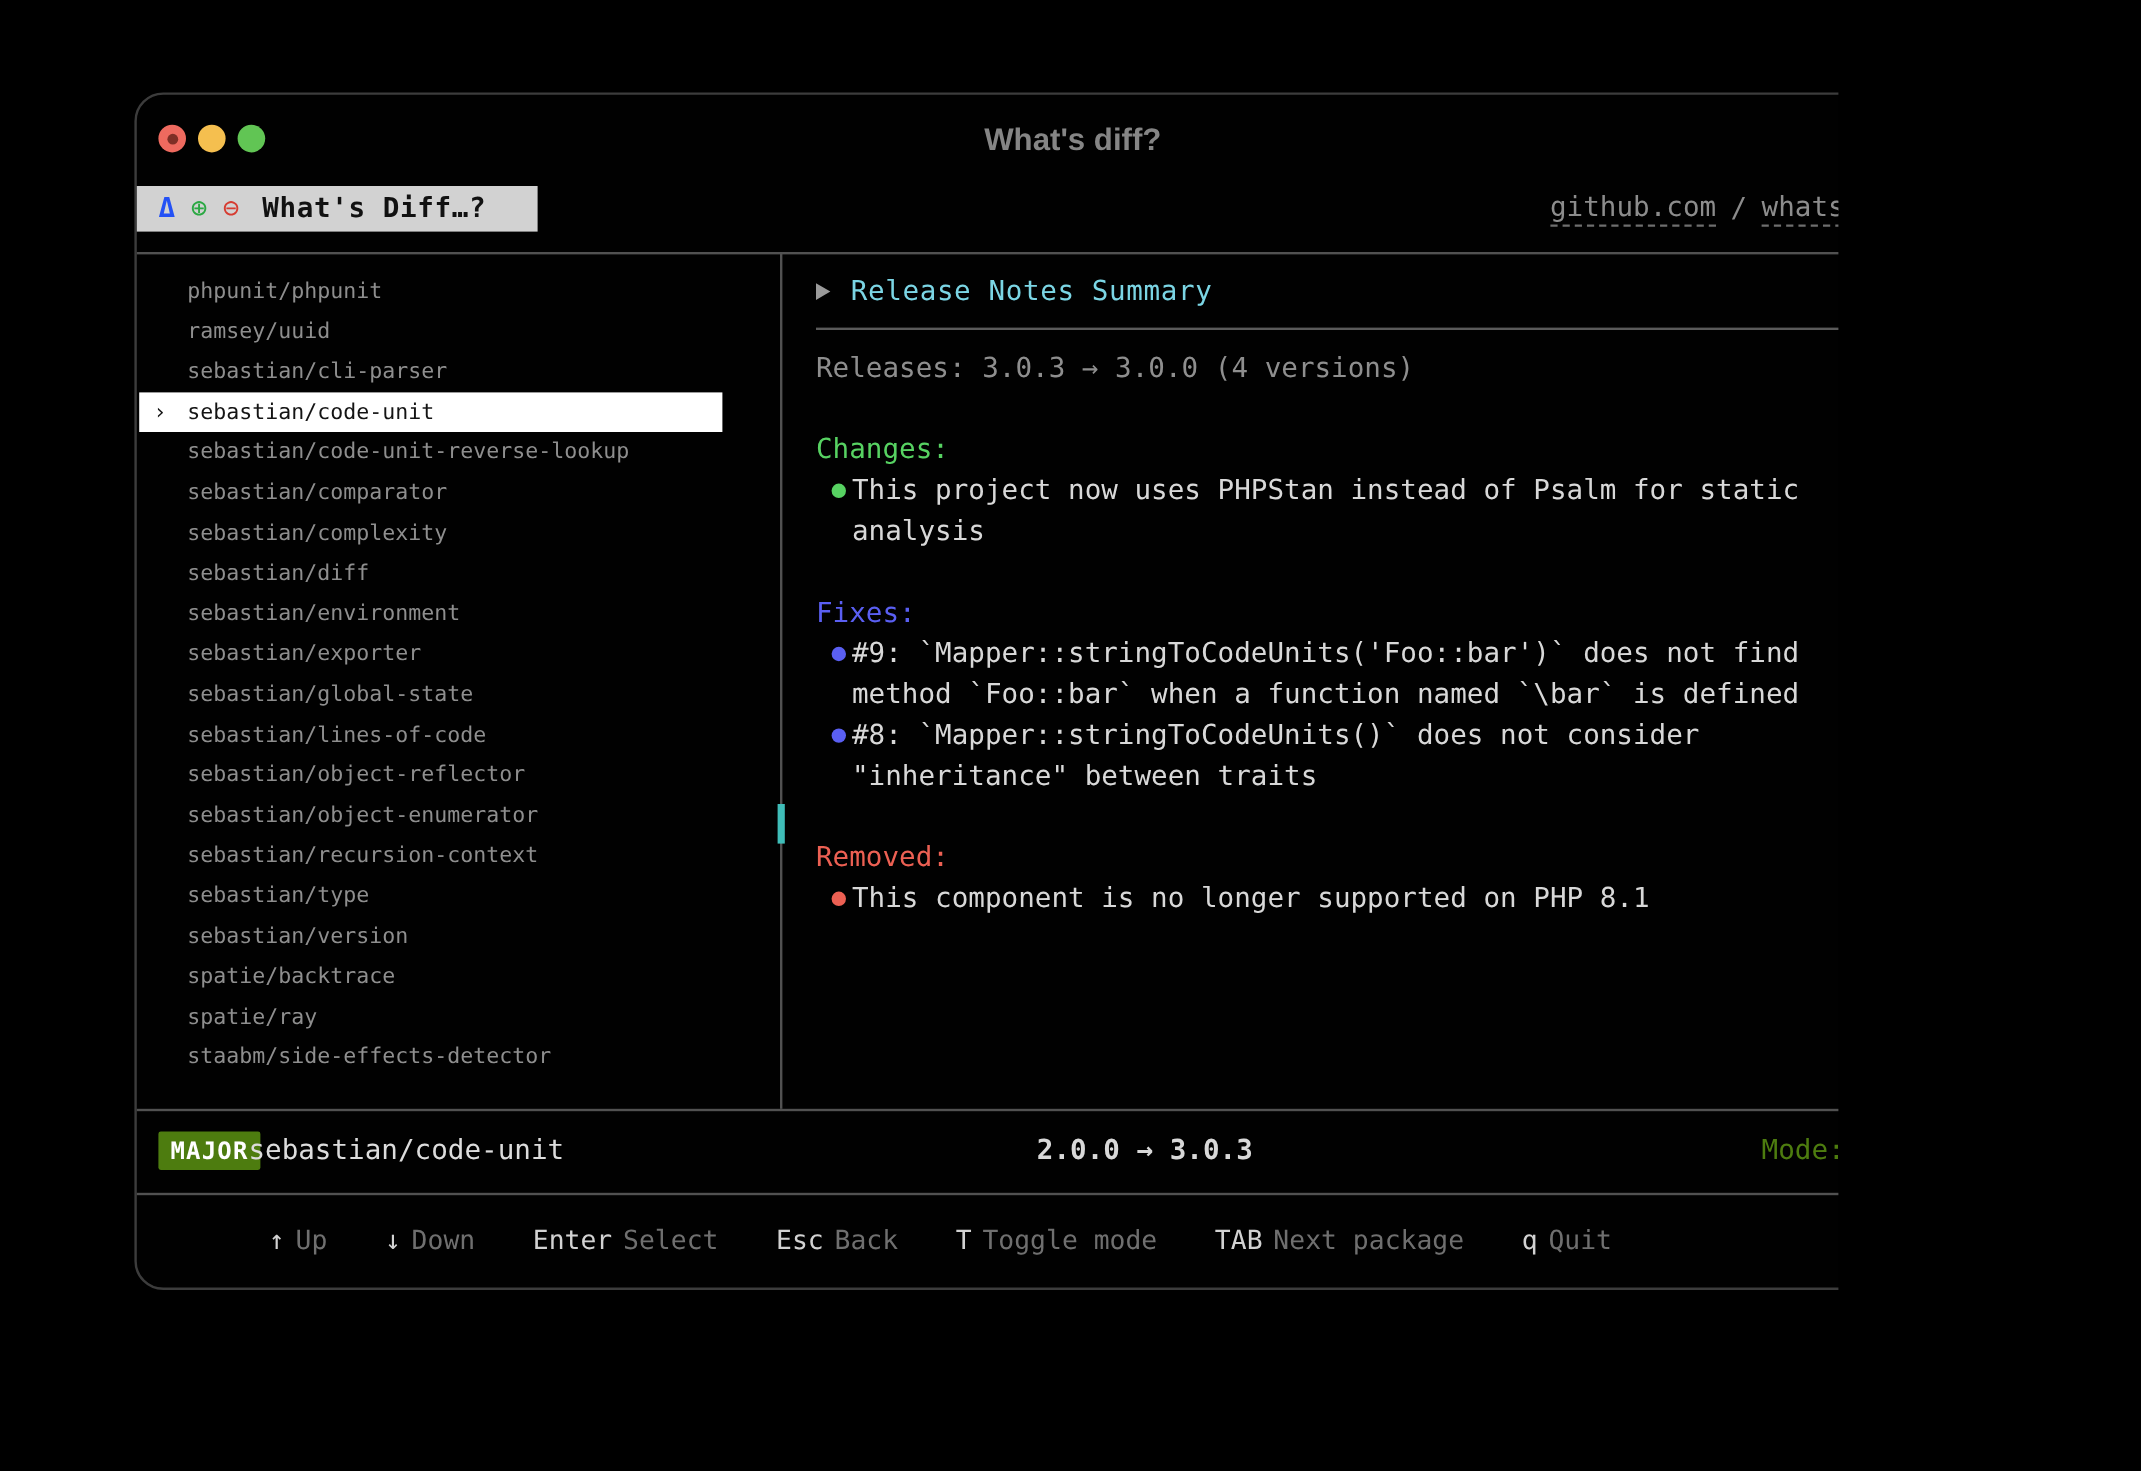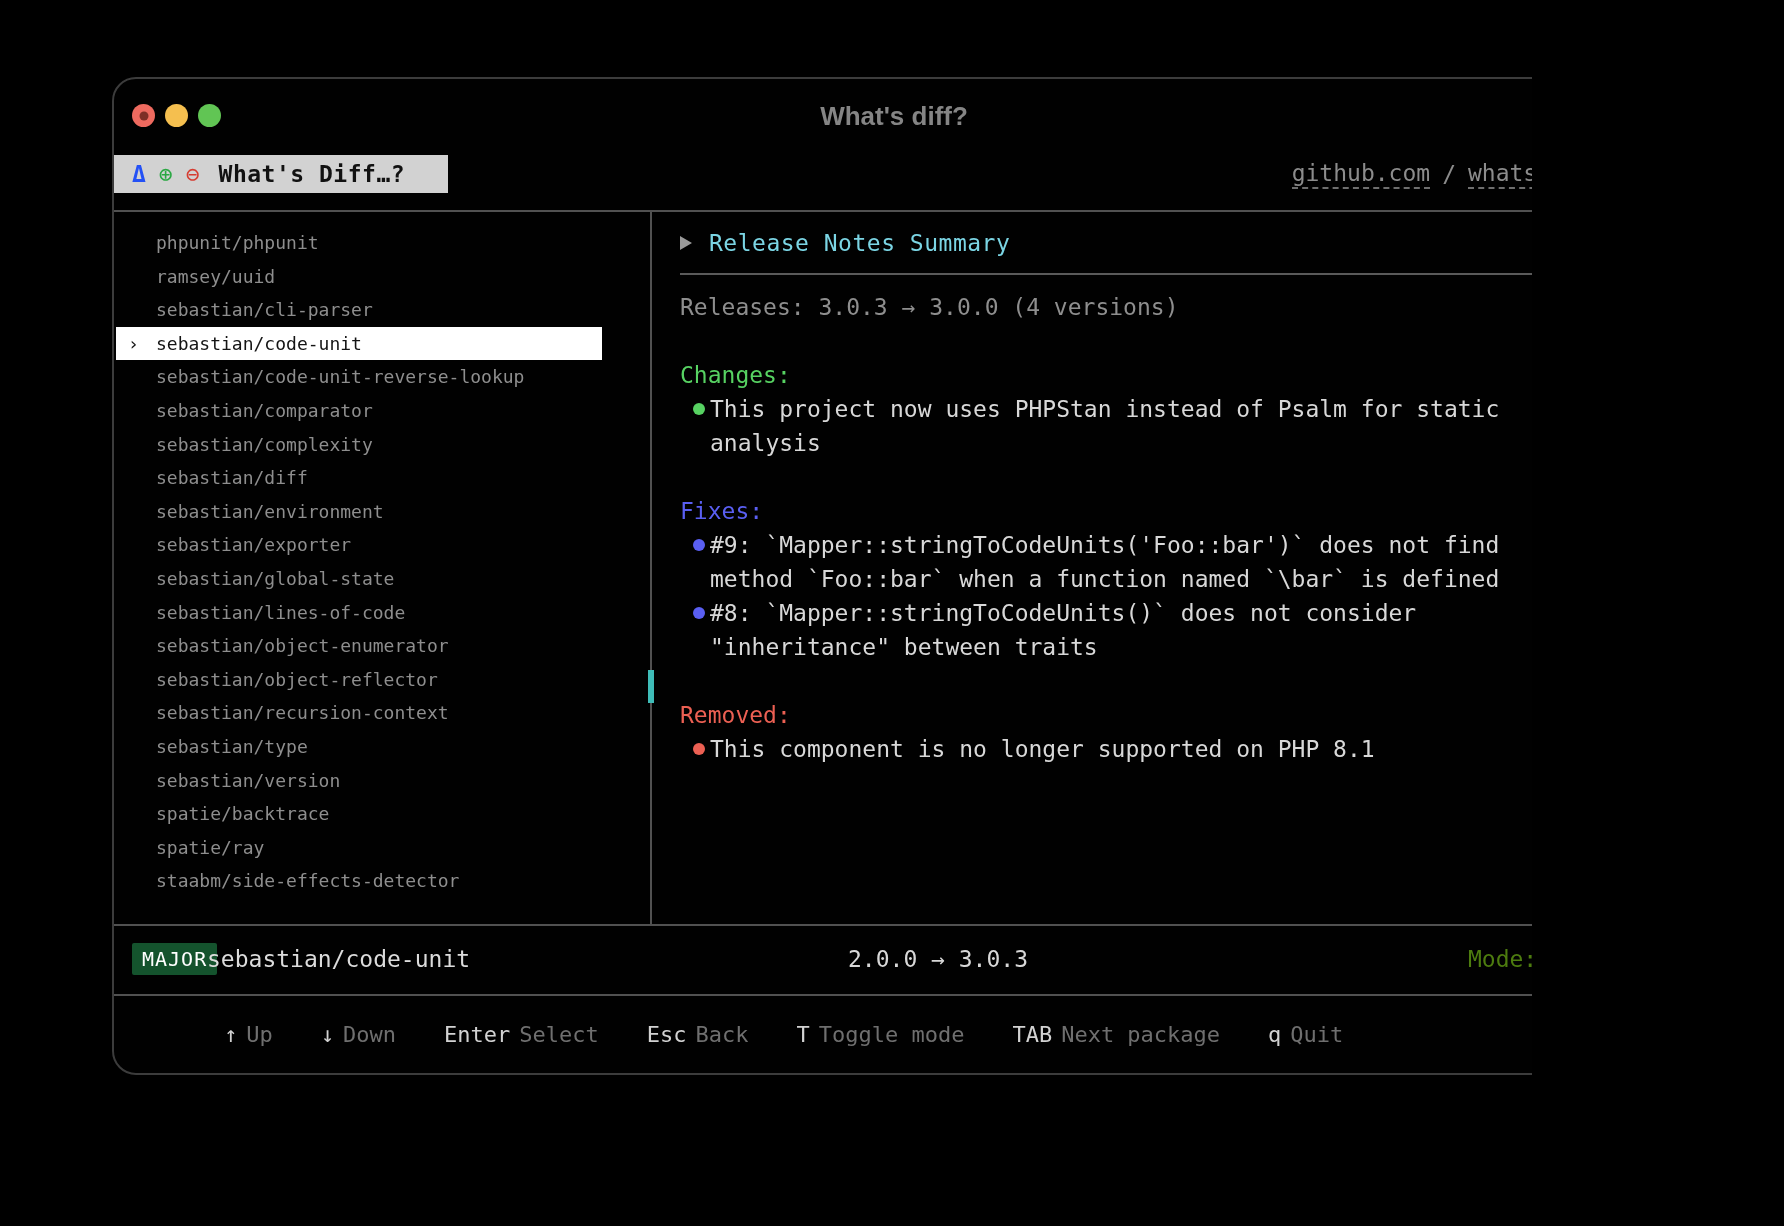--- a/index.html
+++ b/index.html
@@ -60,22 +60,22 @@
   .sec-heading { height:34px; line-height:34px; }
   .note-line { position:relative; height:34px; line-height:34px; padding-left:30px; white-space:pre; }
   .note-line .dot { position:absolute; left:13px; top:50%; width:12px; height:12px; border-radius:50%;
                     transform:translateY(-50%); }
 
   
   .status-row { position:absolute; left:0; right:0; top:845px; height:70px; }
   .badge { position:absolute; left:18px; top:50%; transform:translateY(-50%);
            color:#ffffff; font-size:20px; padding:4px 10px; border-radius:2px; letter-spacing:1px; }
   .status-pkg { position:absolute; left:93px; top:50%; transform:translateY(-50%); color:#dcdcdc; font-size:23px; }
-  .status-version { position:absolute; left:50%; top:50%; transform:translate(-50%,-50%); margin-left:44px;
-                    color:#d8d8d8; font-size:23px; white-space:nowrap; }
+  .status-version { position:absolute; left:50%; top:50%; transform:translate(-50%,-50%); margin-left:60px;
+                    color:#d8d8d8; font-size:23px; white-space:nowrap;font-weight:bold; }
   .status-mode { position:absolute; right:26px; top:50%; transform:translateY(-50%); color:#4d7c0f; font-size:23px; }
 
   
   .help-row { position:absolute; left:110px; top:917px; height:77px; display:flex; align-items:center;
               gap:48px; font-size:22px; }
   .help-item { display:flex; gap:9px; white-space:nowrap; }
   .help-key { color:#d2d2d2; }
   .help-label { color:#6f6f6f; }
 </style>
 </head>
@@ -154,25 +154,25 @@
         <div class="pkg-row">
     <span class="prefix"></span>
     <span class="pkg-name">sebastian/global-state</span>
   </div>
         <div class="pkg-row">
     <span class="prefix"></span>
     <span class="pkg-name">sebastian/lines-of-code</span>
   </div>
         <div class="pkg-row">
     <span class="prefix"></span>
+    <span class="pkg-name">sebastian/object-reflector</span>
+  </div>
+        <div class="pkg-row">
+    <span class="prefix"></span>
     <span class="pkg-name">sebastian/object-enumerator</span>
-  </div>
-        <div class="pkg-row">
-    <span class="prefix"></span>
-    <span class="pkg-name">sebastian/object-reflector</span>
   </div>
         <div class="pkg-row">
     <span class="prefix"></span>
     <span class="pkg-name">sebastian/recursion-context</span>
   </div>
         <div class="pkg-row">
     <span class="prefix"></span>
     <span class="pkg-name">sebastian/type</span>
   </div>
         <div class="pkg-row">
@@ -221,21 +221,21 @@
     <div class="sec-heading" style="color: rgb(236, 96, 83);">Removed:</div>
     <div class="sec-items">
               <div class="note-line"><span class="dot" style="background: rgb(236, 96, 83);"></span><span>This component is no longer supported on PHP 8.1</span></div>
             </div>
   </div>
         </div>
     </div>
 
     <div class="hline status-top"></div>
     <div class="status-row">
-      <span class="badge" style="background: #14532d;">MAJOR</span>
+      <span class="badge" style="background: #4d7c0f; font-weight: bold;">MAJOR</span>
       <span class="status-pkg">sebastian/code-unit</span>
       <span class="status-version">2.0.0 → 3.0.3</span>
       <span class="status-mode">Mode: Summary</span>
     </div>
     <div class="hline status-bottom"></div>
 
     <div class="help-row">
         <div class="help-item">
     <span class="help-key">↑</span>
     <span class="help-label">Up</span>

